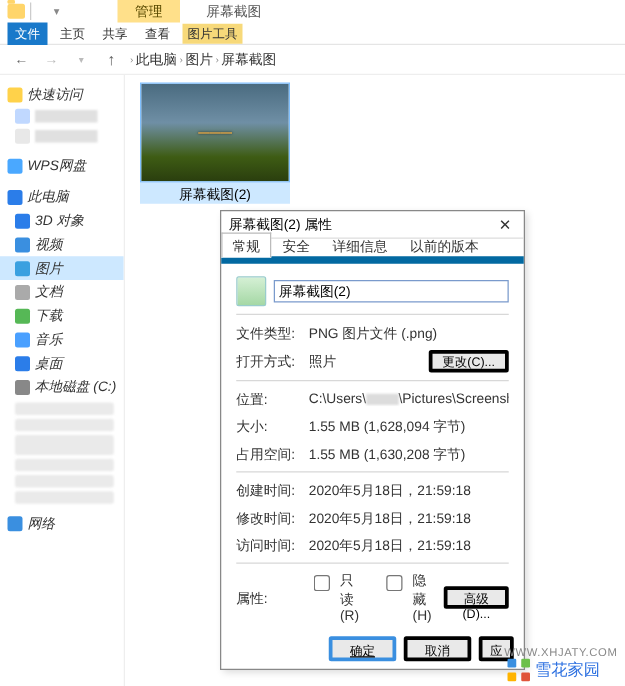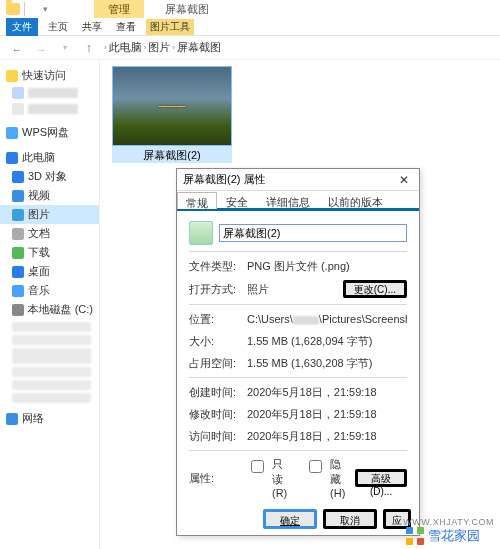--- a/index.html
+++ b/index.html
@@ -19,21 +19,21 @@
 
   
   .navbar { position:absolute; left:0; top:36px; right:0; height:24px; display:flex; align-items:center; gap:6px; padding:0 8px; border-bottom:1px solid #eee;}
   .nav-arrow { width:18px; height:18px; display:flex; align-items:center; justify-content:center; color:#666; font-size:11px;}
   .nav-arrow.disabled{color:#bbb;}
   .nav-up{font-size:13px;}
   .crumbs { display:flex; align-items:center; gap:2px; color:#333; font-size:11px;}
   .crumb-sep{color:#888; font-size:8px;}
 
   
-  .sidebar { position:absolute; left:0; top:60px; width:100px; bottom:0; background:#fff; border-right:1px solid #eee; overflow:hidden;}
+  .sidebar { position:absolute; left:0; top:60px; width:100px; bottom:0; background:#fff; border-right:1px solid #eee; overflow:hidden;font-style:italic;}
   .sb-item { display:flex; align-items:center; gap:4px; padding:2px 6px 2px 12px; font-size:11px; color:#333; white-space:nowrap;}
   .sb-item.selected { background:#cde8ff;}
   .sb-item.group { padding-left:6px; margin-top:6px;}
   .sb-ico { width:12px; height:12px; display:inline-block; border-radius:2px;}
   .i-star{background:#ffd24a;}
   .i-blur{background:#e0e0e0; filter:blur(1px); width:50px; height:10px;}
   .i-cloud{background:#4aa8ff;}
   .i-pc{background:#2b7de9;}
   .i-3d{background:#2b7de9;}
   .i-video{background:#3a8fe0;}
@@ -51,21 +51,21 @@
   .content { position:absolute; left:100px; top:60px; right:0; bottom:0; background:#fff;}
   .thumb-card { position:absolute; left:12px; top:6px; width:120px; }
   .thumb-img { width:120px; height:80px; background:linear-gradient(#4a6b80 0%, #6f8fa5 40%, #3e5c14 75%, #2a3e0e 100%); border:1px solid #80c0ff; position:relative; display:flex; align-items:center; justify-content:center;}
   .thumb-overlay-text { color:#ffb94a; font-size:9px; text-shadow:0 0 2px #000; font-weight:bold;}
   .thumb-label { text-align:center; font-size:11px; padding-top:2px; background:#cde8ff;}
 
   
   .dlg { position:absolute; left:176px; top:168px; width:244px; height:368px; background:#fff; border:1px solid #888; box-shadow:2px 2px 6px rgba(0,0,0,.15);}
   .dlg-title { height:22px; display:flex; align-items:center; justify-content:space-between; padding:0 6px; font-size:11px; border-bottom:1px solid #ddd;}
   .dlg-close { width:18px; text-align:center; color:#333; font-size:12px;}
-  .dlg-tabs { display:flex; height:20px; border-bottom:3px solid #0369a1; font-size:11px;}
+  .dlg-tabs { display:flex; height:20px; border-bottom:6px solid #0369a1; font-size:11px;align-items:flex-end;}
   .dlg-tab { padding:3px 8px 0; border:1px solid transparent; border-bottom:none; color:#333;}
   .dlg-tab.active { background:#fff; border-color:#bbb; border-bottom:1px solid #fff; position:relative; top:1px;}
   .dlg-body { padding:10px 12px 4px; font-size:11px; color:#333;}
   .dlg-row { display:flex; align-items:center; gap:6px; margin-bottom:6px; min-height:16px;}
   .dlg-label { width:52px; flex-shrink:0;}
   .dlg-val { flex:1; white-space:nowrap; overflow:hidden;}
   .dlg-sep { height:0; border-top:1px solid #d8d8d8; margin:4px 0 6px;}
   .dlg-icon { width:24px; height:24px; background:linear-gradient(#d5f0d5,#a5d8a5); border:1px solid #9cc; border-radius:2px; flex-shrink:0;}
   .dlg-input { flex:1; height:18px; border:1px solid #7a9acc; padding:0 3px; font-size:11px;}
   .dlg-btn { height:18px; border:3px solid #000000; background:#e9e9e9; font-size:10px; padding:0 8px; border-radius:2px; margin-left:auto;}
@@ -157,26 +157,26 @@
     </div>
   <div class="sb-item">
       <span class="sb-ico i-doc"></span>
       <span>文档</span>
     </div>
   <div class="sb-item">
       <span class="sb-ico i-down"></span>
       <span>下载</span>
     </div>
   <div class="sb-item">
+      <span class="sb-ico i-music"></span>
+      <span>音乐</span>
+    </div>
+  <div class="sb-item">
       <span class="sb-ico i-desk"></span>
       <span>桌面</span>
-    </div>
-  <div class="sb-item">
-      <span class="sb-ico i-music"></span>
-      <span>音乐</span>
     </div>
   <div class="sb-item">
       <span class="sb-ico i-disk"></span>
       <span>本地磁盘 (C:)</span>
     </div>
   <div class="sb-blur-block"></div>
   <div class="sb-blur-block"></div>
   <div class="sb-blur-block wide"></div>
   <div class="sb-blur-block"></div>
   <div class="sb-blur-block"></div>

